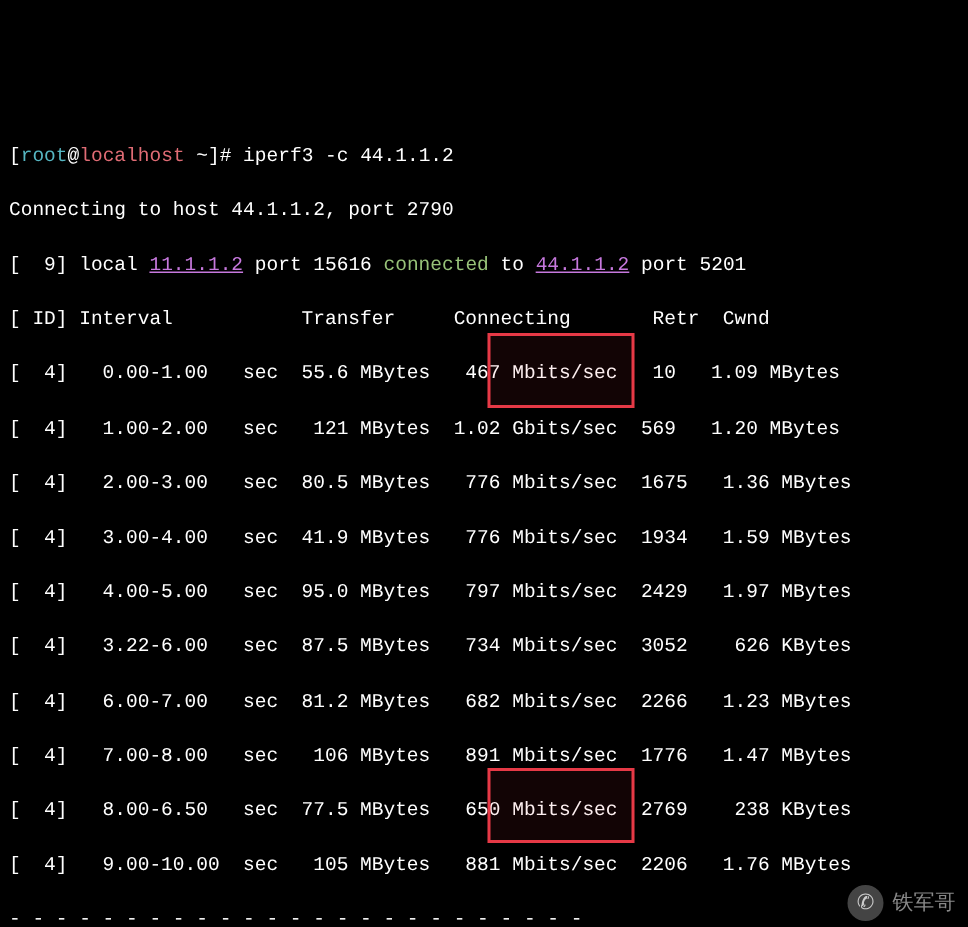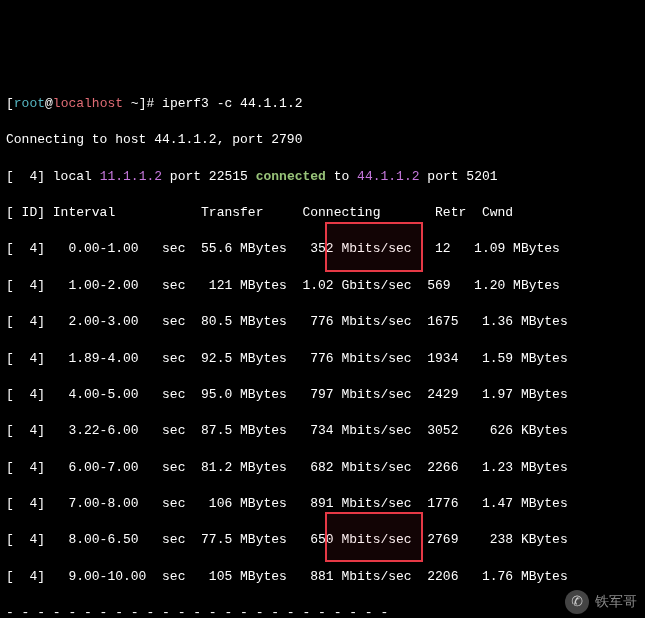--- a/index.html
+++ b/index.html
@@ -11,22 +11,22 @@
     line-height: 1.4;
     width: 645px;
     height: 618px;
     padding: 4px 6px;
     position: relative;
     white-space: pre;
   }
   .line { display: block; }
   .cyan   { color: #56b6c2; }
   .red    { color: #e06c75; text-align: right; }
-  .magenta{ color: #c678dd; }
-  .green  { color: #98c379; font-weight: bold; }
+  .magenta{ color: #c678dd; text-decoration: underline; }
+  .green  { color: #98c379; }
   .highlight-box {
     position: absolute;
     border: 2px solid #e63946;
     background: rgba(230,57,70,0.08);
     pointer-events: none;
   }
   #hl1 { left: 325px; top: 222px;  width: 98px; height: 50px; }
   #hl2 { left: 325px; top: 512px; width: 98px; height: 50px; }
   .watermark {
     position: absolute;
@@ -50,26 +50,26 @@
   }
 </style>
 </head>
 <body>
 
 
 
 
 <span class="line">[<span class="cyan">root</span>@<span class="red">localhost</span><span> ~</span><span>]# </span><span>iperf3 -c 44.1.1.2</span></span>
 <span class="line">Connecting to host 44.1.1.2, port 2790</span>
-<span class="line"><span>[  4] local </span><span class="magenta">11.1.1.2</span><span> port 22515 </span><span class="green">connected</span><span> to </span><span class="magenta">44.1.1.2</span><span> port 5201</span></span>
+<span class="line"><span>[  9] local </span><span class="magenta">11.1.1.2</span><span> port 15616 </span><span class="green">connected</span><span> to </span><span class="magenta">44.1.1.2</span><span> port 5201</span></span>
 <span class="line">[ ID] Interval           Transfer     Connecting       Retr  Cwnd</span>
-<span class="line">[  4]   0.00-1.00   sec  55.6 MBytes   352 Mbits/sec   12   1.09 MBytes</span>
+<span class="line">[  4]   0.00-1.00   sec  55.6 MBytes   467 Mbits/sec   10   1.09 MBytes</span>
 <span class="line">[  4]   1.00-2.00   sec   121 MBytes  1.02 Gbits/sec  569   1.20 MBytes</span>
 <span class="line">[  4]   2.00-3.00   sec  80.5 MBytes   776 Mbits/sec  1675   1.36 MBytes</span>
-<span class="line">[  4]   1.89-4.00   sec  92.5 MBytes   776 Mbits/sec  1934   1.59 MBytes</span>
+<span class="line">[  4]   3.00-4.00   sec  41.9 MBytes   776 Mbits/sec  1934   1.59 MBytes</span>
 <span class="line">[  4]   4.00-5.00   sec  95.0 MBytes   797 Mbits/sec  2429   1.97 MBytes</span>
 <span class="line">[  4]   3.22-6.00   sec  87.5 MBytes   734 Mbits/sec  3052    626 KBytes</span>
 <span class="line">[  4]   6.00-7.00   sec  81.2 MBytes   682 Mbits/sec  2266   1.23 MBytes</span>
 <span class="line">[  4]   7.00-8.00   sec   106 MBytes   891 Mbits/sec  1776   1.47 MBytes</span>
 <span class="line">[  4]   8.00-6.50   sec  77.5 MBytes   650 Mbits/sec  2769    238 KBytes</span>
 <span class="line">[  4]   9.00-10.00  sec   105 MBytes   881 Mbits/sec  2206   1.76 MBytes</span>
 <span class="line">- - - - - - - - - - - - - - - - - - - - - - - - -</span>
 
 
 

